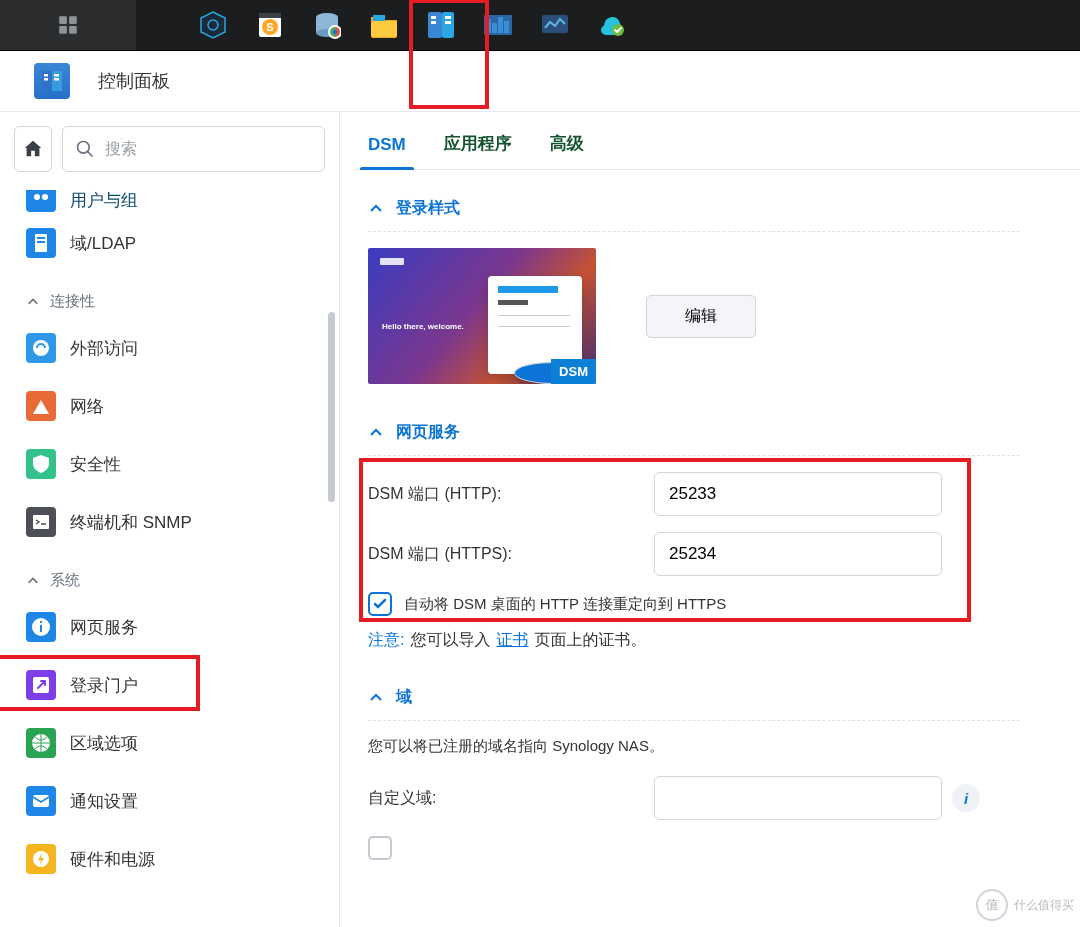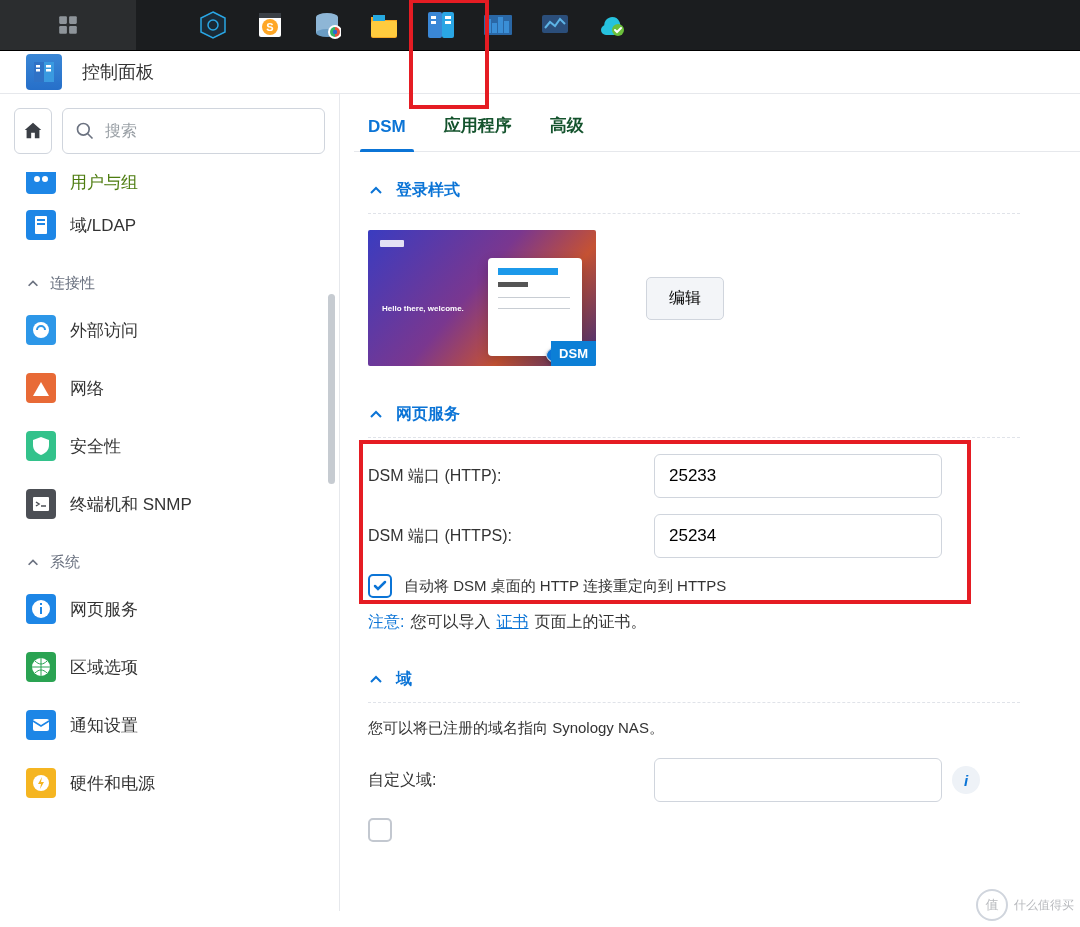--- a/index.html
+++ b/index.html
@@ -50,25 +50,25 @@
     left: 409px;
     width: 80px;
     height: 110px;
     border: 4px solid #e51c23;
     pointer-events: none;
     z-index: 50;
   }
 
   
   .win-header {
-    height: 44px;
+    height: 62px;
     display: flex;
     align-items: center;
-    gap: 20px;
-    padding: 0 26px;
+    gap: 28px;
+    padding: 0 34px;
     border-bottom: 1px solid #e6e8ec;
   }
   .win-header-icon {
     width: 36px; height: 36px;
     background: linear-gradient(180deg,#3a87d6,#266fc9);
     border-radius: 4px;
     display:flex; align-items:center; justify-content:center;
     color:#fff; font-weight:bold;
   }
   .win-title { font-size: 18px; color: #333; }
@@ -241,21 +241,21 @@
   .dsm-badge {
     position:absolute;right:0;bottom:0;
     background:#0c7fd6;color:#fff;
     font-size:13px;font-weight:bold;
     padding:5px 8px;
   }
 
   .btn {
     border:1px solid #d0d5dd;
     background:#f3f5f8;
-    padding: 10px 22px;
+    padding: 10px 38px;
     font-size:16px;
     border-radius:5px;
     cursor:pointer;
   }
 
   .form-row { display:flex; align-items:center; margin-bottom: 16px; }
   .form-label { width: 286px; font-size:16px; color:#333; }
   .form-input {
     width: 288px; height: 44px;
     border:1px solid #d0d5dd; border-radius:6px;
@@ -407,21 +407,21 @@
       <div class="search-wrap">
         <svg width="20" height="20" viewBox="0 0 24 24" fill="none" stroke="#6b7280" stroke-width="2">
             <circle cx="10" cy="10" r="7"></circle>
             <line x1="15" y1="15" x2="21" y2="21"></line>
           </svg>
         <input placeholder="搜索" style="">
       </div>
     </div>
 
     <div class="sb-list" id="sb-list">
-        <div class="sb-item" style="height: 24px; overflow: hidden; align-items: flex-end; padding-bottom: 2px; color: #4d7c0f;">
+        <div class="sb-item" style="height: 24px; overflow: hidden; align-items: flex-end; padding-bottom: 2px; color: #0c4a6e;">
           <div class="sb-icon" style="background:#1d86e6">
             <svg width="24" height="24" viewBox="0 0 24 24">
               <path d="M5 12a3 3 0 116 0 3 3 0 01-6 0zm8 0a3 3 0 116 0 3 3 0 01-6 0z" fill="#fff"></path>
             </svg>
           </div>
           <span>用户与组</span>
         </div>
         <div class="sb-item">
           <div class="sb-icon" style="background:#1d86e6">
             <svg width="24" height="24" viewBox="0 0 24 24">
@@ -480,20 +480,30 @@
         </div>
         <div class="sb-item">
           <div class="sb-icon" style="background:#1d86e6">
             <svg width="24" height="24" viewBox="0 0 24 24">
               <circle cx="12" cy="12" r="9" fill="#fff"></circle>
               <rect x="11" y="10" width="2" height="7" fill="#1d86e6"></rect>
               <rect x="11" y="6" width="2" height="2" fill="#1d86e6"></rect>
             </svg>
           </div>
           <span>网页服务</span>
+        </div>
+        <div class="sb-item" style="position: relative;">
+          <div class="sb-icon" style="background:#7d3ee6">
+            <svg width="24" height="24" viewBox="0 0 24 24">
+              <rect x="4" y="4" width="16" height="16" rx="2" fill="#fff"></rect>
+              <path d="M9 15l7-7m0 0h-4m4 0v4" stroke="#7d3ee6" stroke-width="2" fill="none" stroke-linecap="round"></path>
+            </svg>
+          </div>
+          <span>登录门户</span>
+          <div class="redbox-sidebar" style="left: -12px; top: -1px; position: absolute;"></div>
         </div>
         <div class="sb-item">
           <div class="sb-icon" style="background:#2aa352">
             <svg width="24" height="24" viewBox="0 0 24 24">
               <circle cx="12" cy="12" r="9" fill="#fff"></circle>
               <path d="M3 12h18M12 3v18M6 6c4 4 8 4 12 0M6 18c4-4 8-4 12 0" stroke="#2aa352" stroke-width="1" fill="none"></path>
             </svg>
           </div>
           <span>区域选项</span>
         </div>

